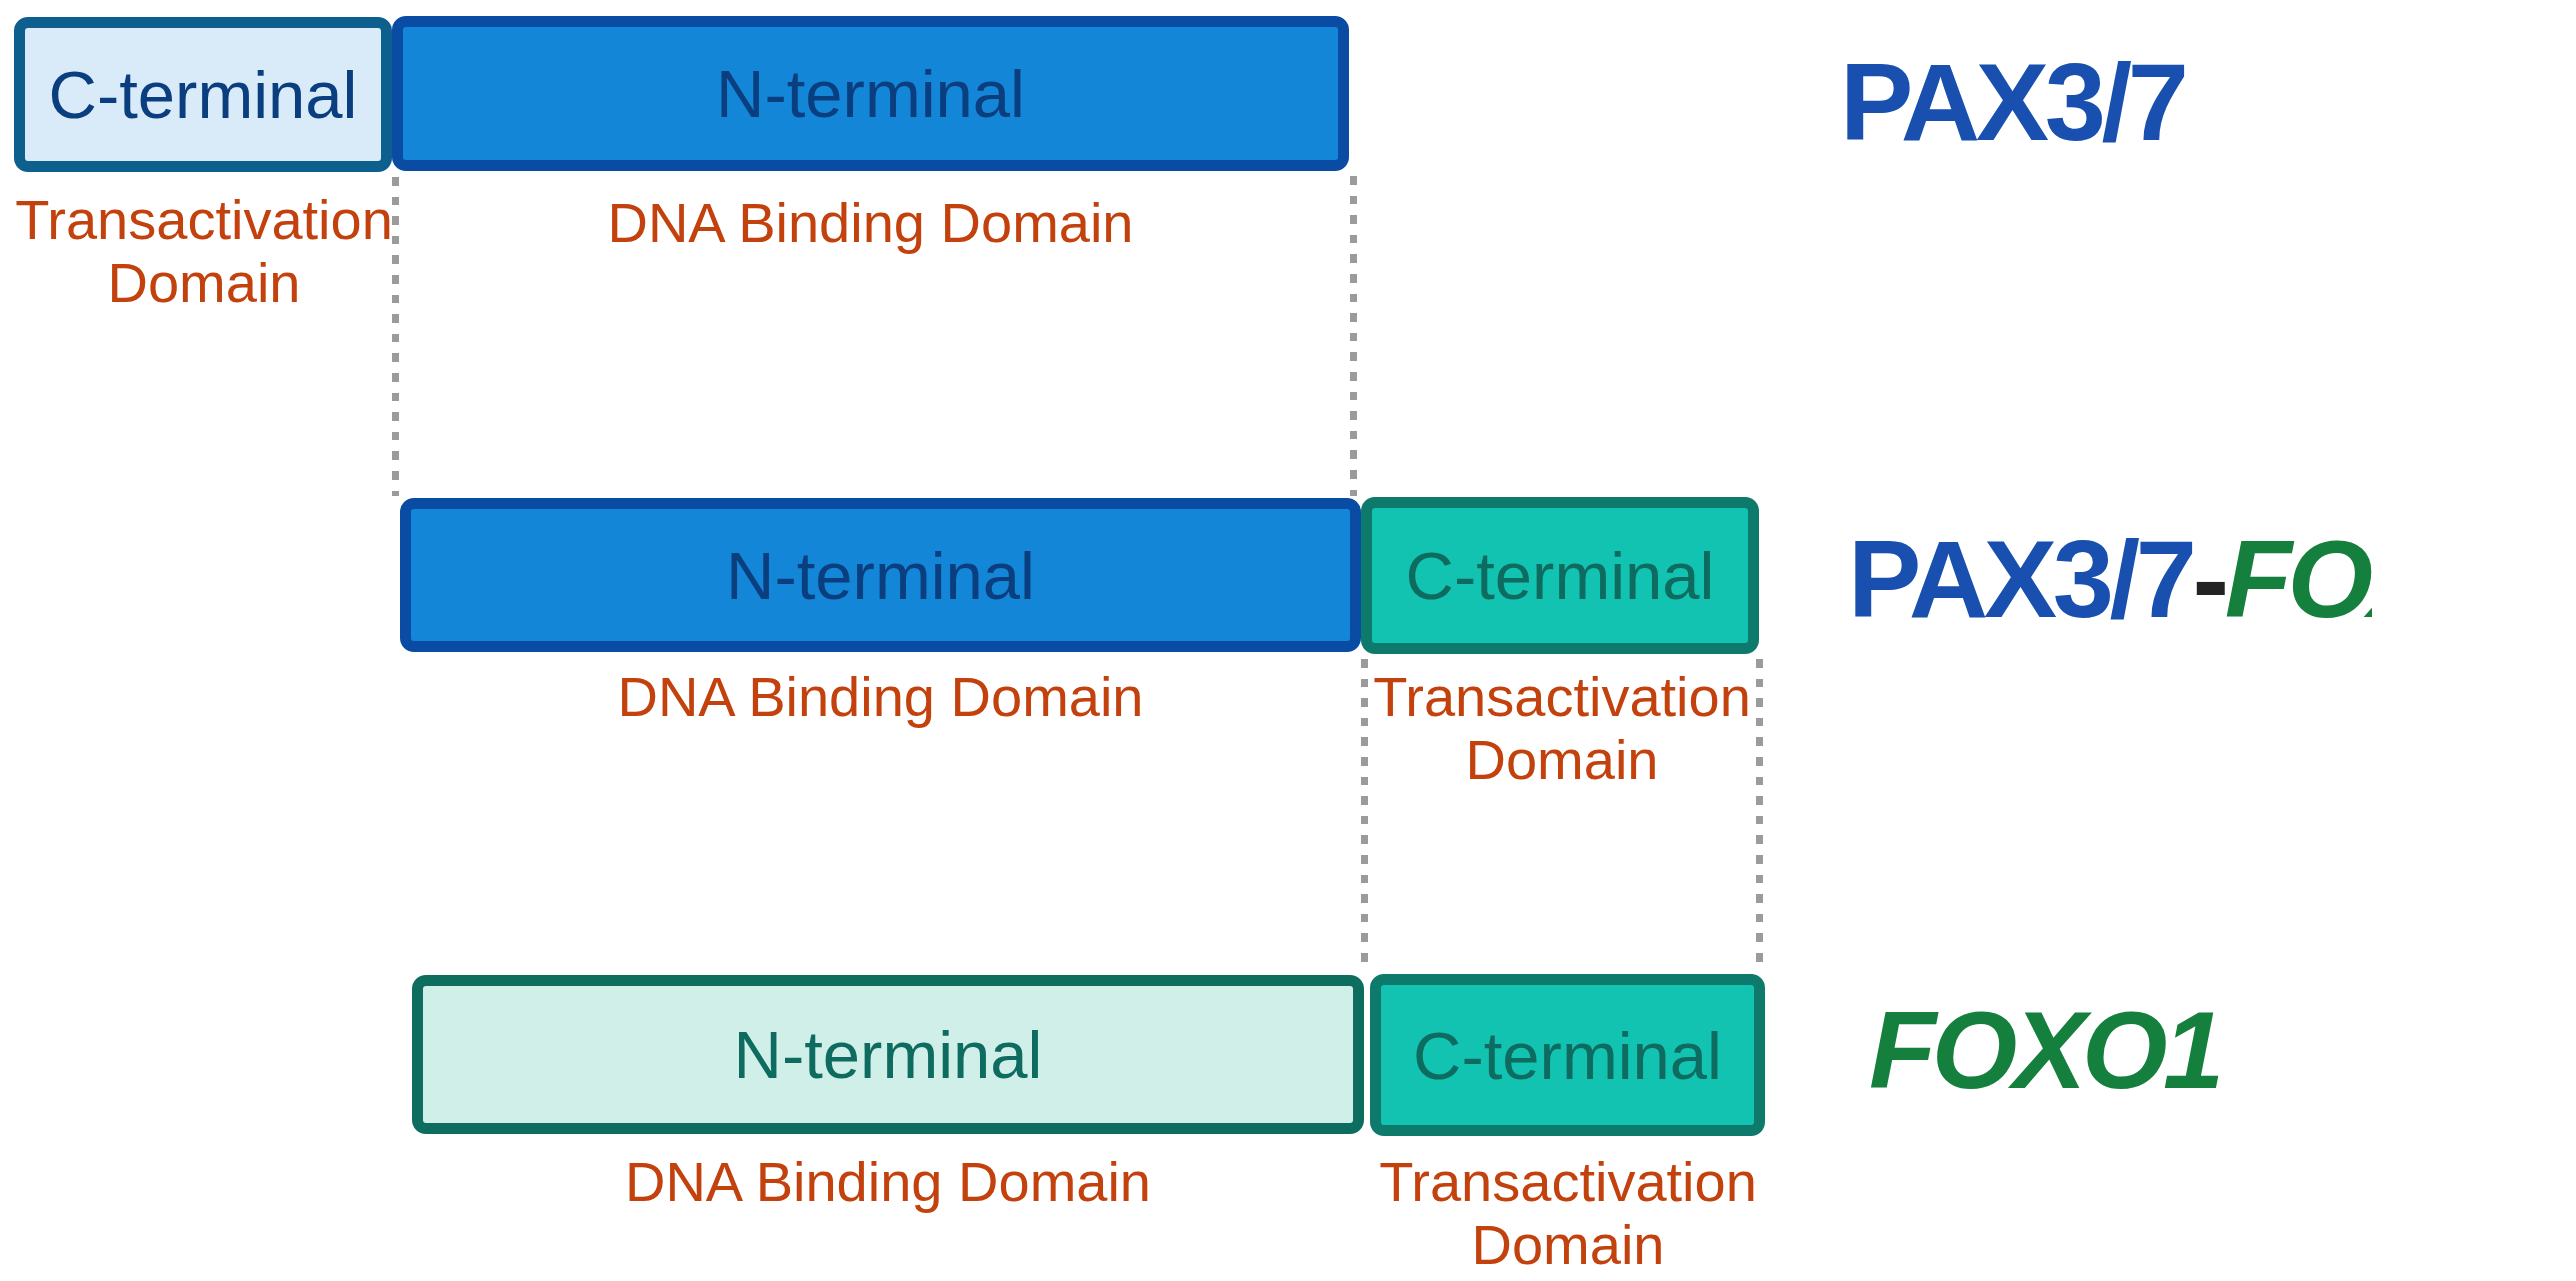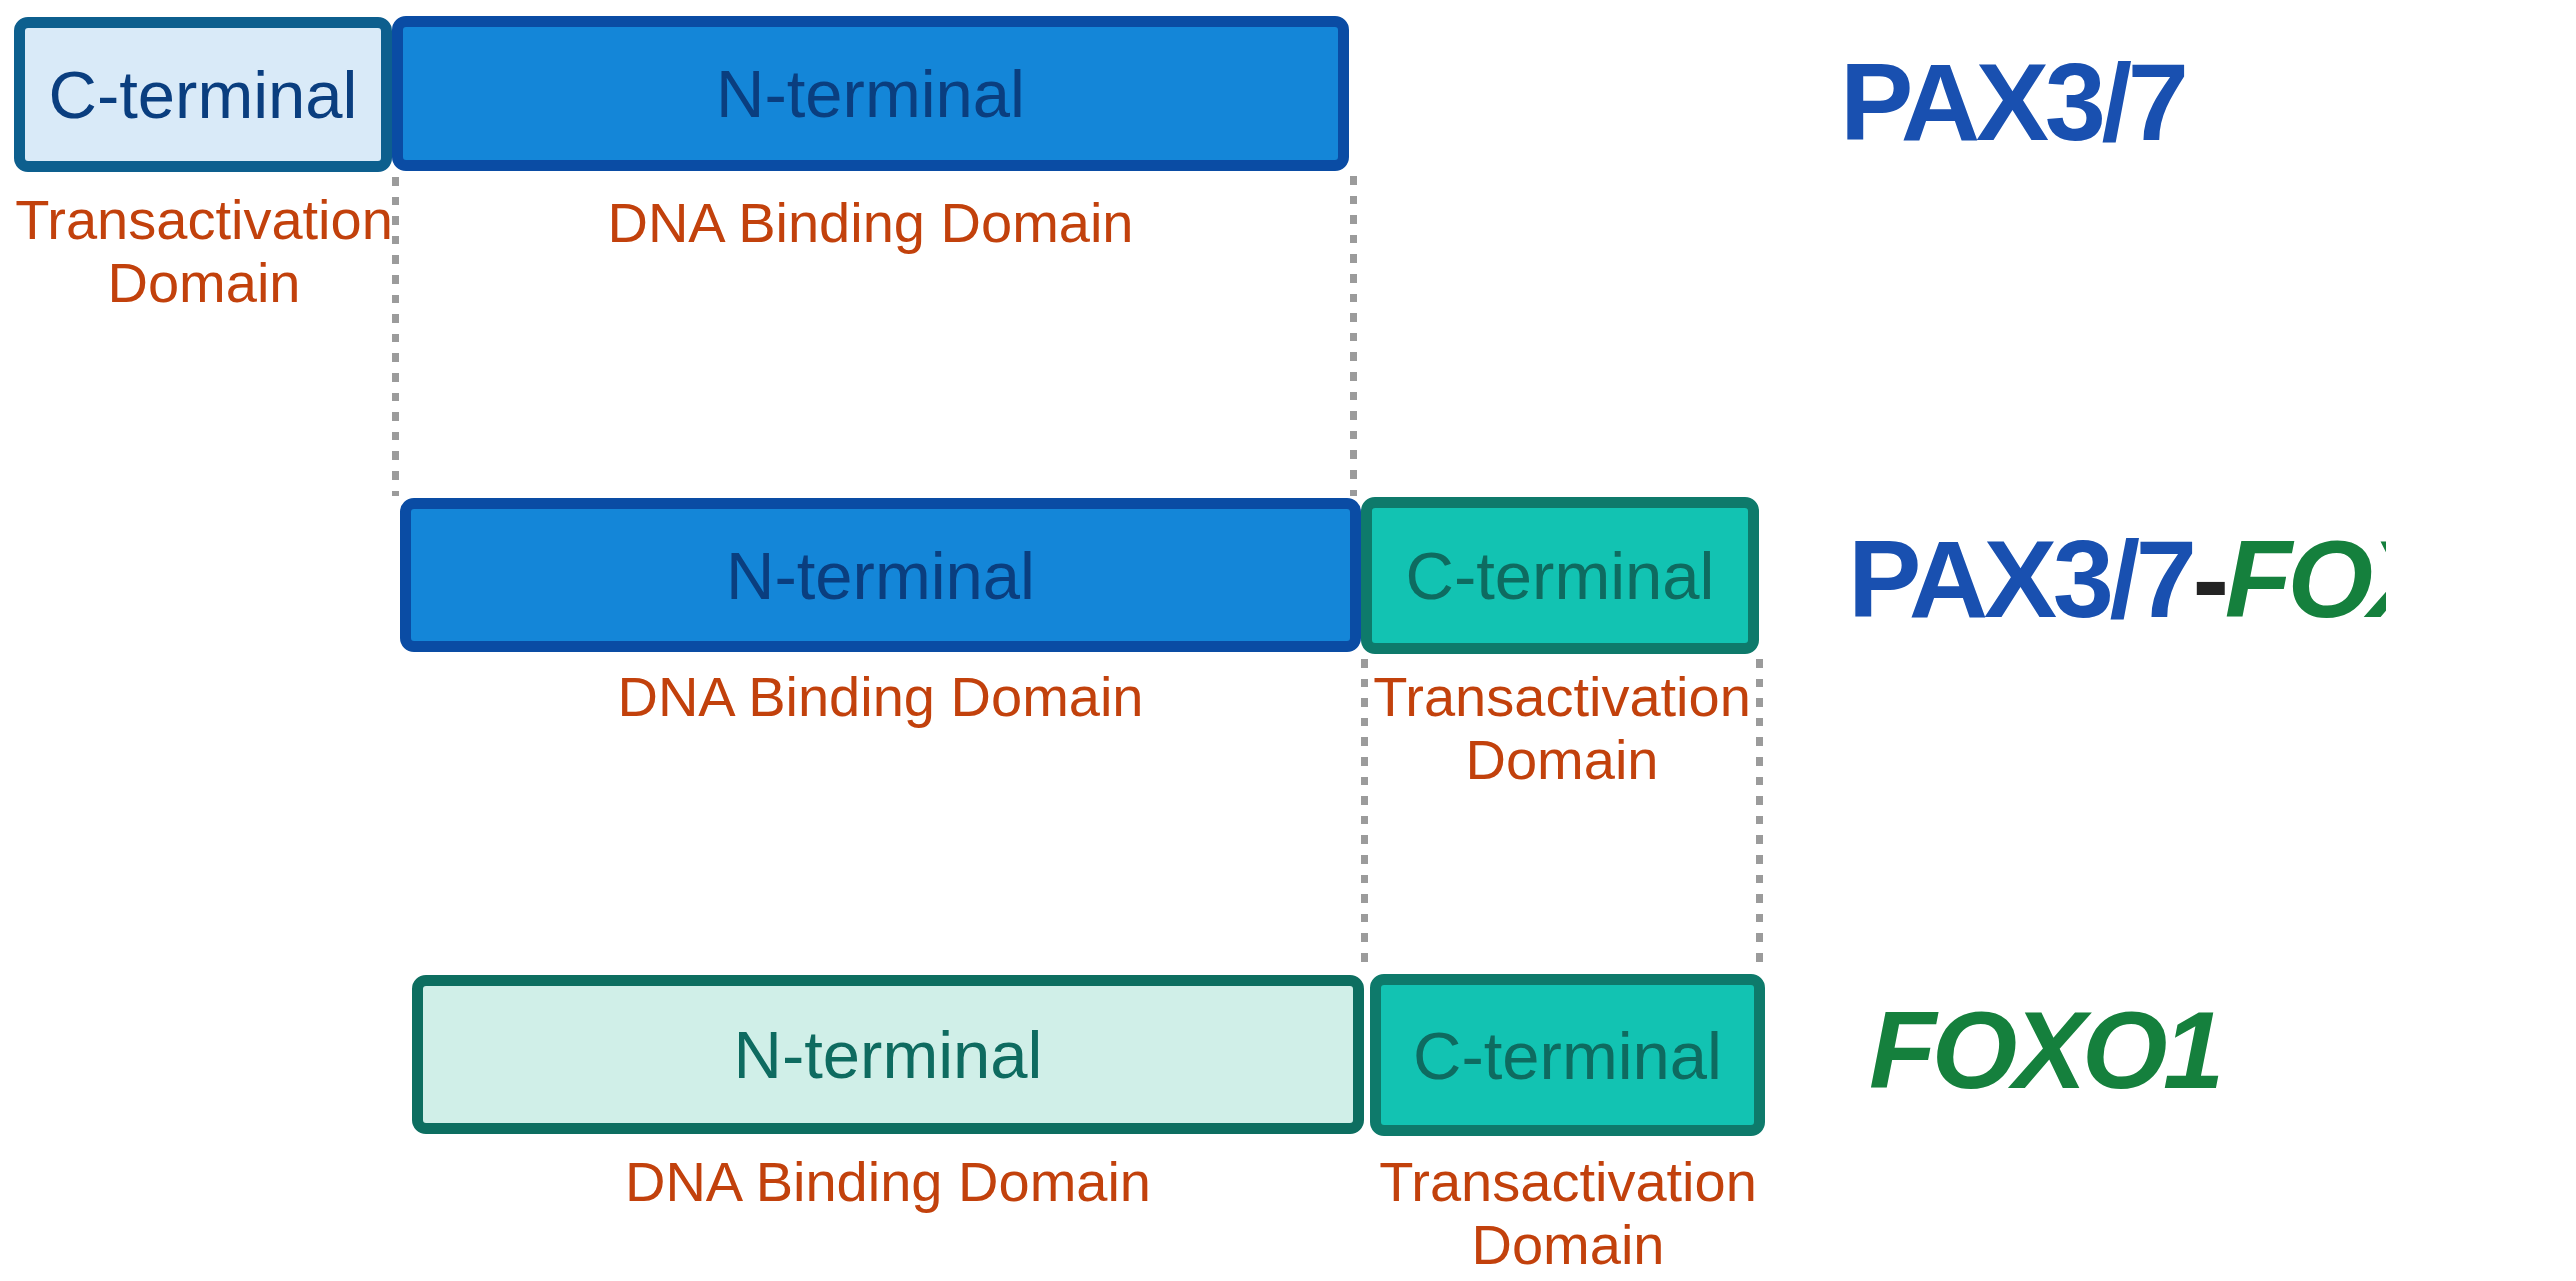--- a/index.html
+++ b/index.html
@@ -7,21 +7,20 @@
     padding: 0;
     background: #ffffff;
     font-family: "Liberation Sans", sans-serif;
   }
   #stage {
     position: relative;
     width: 2372px;
     height: 1281px;
     background: #ffffff;
     overflow: hidden;
-    padding-left: 14px;
   }
 
   
   .dbox {
     position: absolute;
     box-sizing: border-box;
     border-style: solid;
     border-width: 11.8px;
     border-radius: 14px;
     display: flex;

